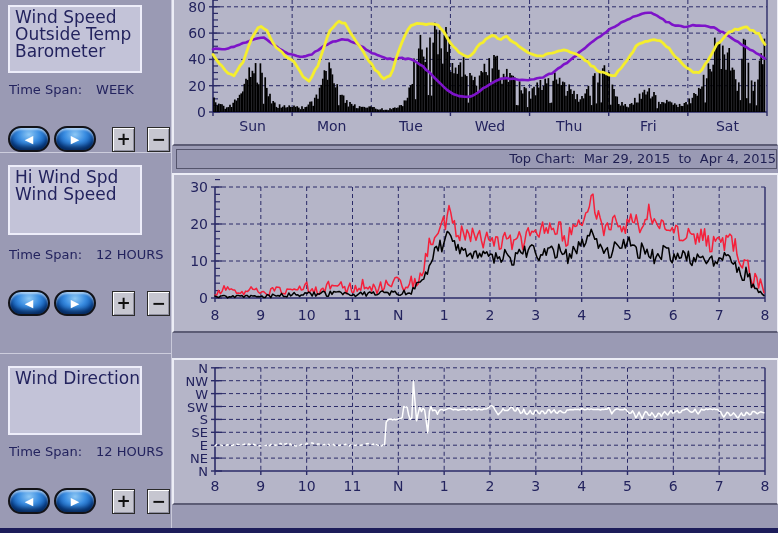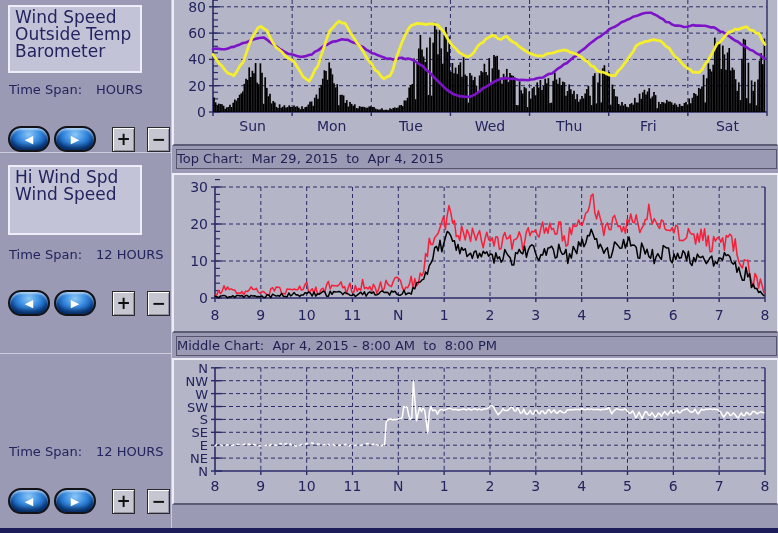--- a/index.html
+++ b/index.html
@@ -26,37 +26,37 @@
     color:#fff;font-size:11px;display:flex;align-items:center;justify-content:center;cursor:pointer;line-height:1}
   .btn-sq{width:23px;height:25px;margin-left:12px;background:#c6c6d0;border:1px solid #2a2a2a;
     box-shadow:inset 1px 1px 0 #ffffff,inset -1px -1px 0 #8f8f9f;
     font-size:17px;font-weight:bold;color:#101010;display:flex;align-items:center;justify-content:center;cursor:pointer;line-height:1}
   .charts{position:absolute;left:172px;top:0;width:606px;height:528px}
   .panel{position:absolute;left:0;width:606px;background:#b5b5c8;border-left:2px solid #ecedf6;border-right:1px solid #ecedf6;border-bottom:2px solid #5c5c75;overflow:hidden}
   #panel-top{top:0;height:146px}
   #panel-mid{top:173px;height:160px;border-top:2px solid #ecedf6}
   #panel-bot{top:358px;height:147px;border-top:2px solid #ecedf6}
   .caption{position:absolute;left:4px;width:601px;height:20px;background:#9a9ab4;border:1px solid #54546c;
-    font-size:13px;text-align:left;line-height:18px;white-space:pre;color:#1f1f52}
+    font-size:13px;text-align:right;line-height:18px;white-space:pre;color:#1f1f52}
   #cap-top{top:149px}#cap-mid{top:336px}#cap-bot{top:508px}
   .strip{position:absolute;left:0;top:528px;width:778px;height:5px;background:#1c1c5a}
   svg text{fill:#23235e;font-family:"DejaVu Sans","Liberation Sans",sans-serif}
 </style>
 </head>
 <body>
 
 <div class="sidebar">
 
   <div class="section" id="sec1">
     <div class="listbox" id="lb1">
         <div class="lb-item">Wind Speed</div>
         <div class="lb-item">Outside Temp</div>
         <div class="lb-item">Barometer</div>
       </div>
-    <div class="timespan" id="ts1"><span>Time Span:</span><span class="val">HOURS</span></div>
+    <div class="timespan" id="ts1"><span>Time Span:</span><span class="val">WEEK</span></div>
     <div class="btnrow" id="br1">
       <div class="btn-oval">
           <span>◀</span>
         </div>
       <div class="btn-oval">
           <span>▶</span>
         </div>
       <div class="btn-sq">
           <span>+</span>
         </div>
@@ -82,20 +82,23 @@
       <div class="btn-sq">
           <span>+</span>
         </div>
       <div class="btn-sq">
           <span>−</span>
         </div>
     </div>
   </div>
 
   <div class="section" id="sec3">
+    <div class="listbox" id="lb3">
+        <div class="lb-item">Wind Direction</div>
+      </div>
     <div class="timespan" id="ts3"><span>Time Span:</span><span class="val">12 HOURS</span></div>
     <div class="btnrow" id="br3">
       <div class="btn-oval">
           <span>◀</span>
         </div>
       <div class="btn-oval">
           <span>▶</span>
         </div>
       <div class="btn-sq">
           <span>+</span>
@@ -571,21 +574,20 @@
         <text x="316" y="145" text-anchor="middle" font-size="14">2</text>
         <text x="361.83333333333337" y="145" text-anchor="middle" font-size="14">3</text>
         <text x="407.6666666666667" y="145" text-anchor="middle" font-size="14">4</text>
         <text x="453.5" y="145" text-anchor="middle" font-size="14">5</text>
         <text x="499.33333333333337" y="145" text-anchor="middle" font-size="14">6</text>
         <text x="545.1666666666667" y="145" text-anchor="middle" font-size="14">7</text>
         <text x="591" y="145" text-anchor="middle" font-size="14">8</text>
         <path d="M41.0 119.9 L42.8 119.9 L44.6 115.4 L46.4 118.7 L48.2 116.1 L50.0 110.7 L51.8 115.1 L53.6 111.9 L55.4 114.7 L57.2 113.8 L59.0 114.9 L60.8 115.0 L62.6 118.3 L64.4 118.0 L66.2 118.5 L68.0 116.6 L69.8 119.6 L71.6 116.1 L73.4 116.6 L75.2 114.9 L77.0 111.8 L78.8 114.3 L80.6 114.6 L82.4 113.3 L84.2 117.0 L86.0 118.3 L87.8 116.7 L89.6 116.5 L91.4 118.2 L93.2 119.9 L95.0 120.5 L96.8 113.9 L98.6 112.7 L100.4 116.0 L102.2 112.1 L104.0 112.3 L105.8 112.6 L107.6 118.4 L109.4 118.6 L111.2 118.9 L113.0 114.1 L114.8 114.2 L116.6 114.3 L118.4 114.9 L120.2 114.0 L122.0 114.7 L123.8 114.7 L125.6 111.1 L127.4 115.1 L129.2 114.5 L131.0 109.5 L132.8 107.1 L134.6 117.6 L136.4 116.0 L138.2 113.7 L140.0 118.1 L141.8 111.9 L143.6 119.6 L145.4 118.5 L147.2 114.4 L149.0 113.2 L150.8 117.0 L152.6 109.6 L154.4 106.4 L156.2 113.9 L158.0 110.2 L159.8 110.8 L161.6 110.7 L163.4 111.1 L165.2 109.7 L167.0 106.8 L168.8 112.9 L170.6 111.5 L172.4 118.8 L174.2 112.7 L176.0 108.1 L177.8 117.1 L179.6 117.6 L181.4 110.5 L183.2 116.2 L185.0 113.4 L186.8 115.2 L188.6 104.4 L190.4 113.7 L192.2 112.4 L194.0 113.9 L195.8 111.5 L197.6 116.1 L199.4 109.2 L201.2 112.5 L203.0 118.6 L204.8 113.4 L206.6 106.9 L208.4 115.9 L210.2 113.5 L212.0 105.3 L213.8 109.1 L215.6 110.6 L217.4 111.7 L219.2 106.6 L221.0 102.7 L222.8 102.2 L224.6 103.3 L226.4 105.5 L228.2 111.9 L230.0 116.1 L231.8 112.2 L233.6 112.8 L235.4 109.2 L237.2 101.2 L239.0 113.2 L240.8 103.6 L242.6 110.8 L244.4 108.6 L246.2 98.1 L248.0 100.7 L249.8 96.3 L251.6 78.5 L253.4 81.5 L255.2 63.3 L257.0 69.6 L258.8 69.5 L260.6 62.7 L262.4 60.5 L264.2 58.3 L266.0 52.7 L267.8 46.9 L269.6 41.6 L271.4 54.4 L273.2 40.5 L275.0 30.6 L276.8 37.6 L278.6 48.0 L280.4 45.6 L282.2 61.7 L284.0 60.5 L285.8 65.6 L287.6 50.9 L289.4 57.5 L291.2 64.9 L293.0 54.8 L294.8 58.6 L296.6 66.4 L298.4 53.3 L300.2 59.2 L302.0 65.4 L303.8 59.3 L305.6 55.6 L307.4 65.5 L309.2 72.8 L311.0 63.7 L312.8 57.3 L314.6 64.4 L316.4 66.1 L318.2 62.7 L320.0 71.0 L321.8 61.8 L323.6 61.9 L325.4 74.3 L327.2 73.5 L329.0 61.9 L330.8 57.5 L332.6 63.9 L334.4 63.2 L336.2 60.1 L338.0 74.4 L339.8 65.0 L341.6 64.4 L343.4 62.7 L345.2 56.7 L347.0 62.1 L348.8 74.6 L350.6 67.4 L352.4 56.7 L354.2 52.8 L356.0 60.7 L357.8 56.2 L359.6 57.0 L361.4 55.1 L363.2 59.8 L365.0 62.1 L366.8 53.6 L368.6 46.9 L370.4 58.2 L372.2 52.8 L374.0 58.2 L375.8 48.1 L377.6 54.6 L379.4 53.4 L381.2 59.4 L383.0 58.9 L384.8 47.1 L386.6 47.0 L388.4 65.9 L390.2 60.7 L392.0 71.2 L393.8 69.9 L395.6 52.5 L397.4 59.6 L399.2 49.6 L401.0 51.5 L402.8 50.7 L404.6 44.9 L406.4 49.2 L408.2 50.4 L410.0 44.5 L411.8 37.9 L413.6 36.9 L415.4 31.5 L417.2 20.5 L419.0 19.1 L420.8 37.8 L422.6 44.0 L424.4 35.8 L426.2 43.0 L428.0 49.1 L429.8 60.5 L431.6 50.5 L433.4 47.9 L435.2 54.6 L437.0 54.7 L438.8 42.4 L440.6 40.4 L442.4 46.4 L444.2 51.8 L446.0 50.7 L447.8 56.7 L449.6 51.4 L451.4 58.3 L453.2 44.2 L455.0 47.3 L456.8 39.0 L458.6 47.1 L460.4 47.7 L462.2 39.8 L464.0 48.8 L465.8 57.6 L467.6 53.5 L469.4 50.7 L471.2 44.5 L473.0 44.4 L474.8 29.3 L476.6 41.6 L478.4 48.7 L480.2 43.7 L482.0 47.0 L483.8 50.8 L485.6 53.5 L487.4 44.9 L489.2 46.2 L491.0 53.8 L492.8 55.3 L494.6 55.2 L496.4 55.8 L498.2 52.5 L500.0 57.9 L501.8 50.3 L503.6 51.4 L505.4 65.5 L507.2 65.2 L509.0 65.7 L510.8 64.4 L512.6 62.7 L514.4 53.5 L516.2 58.0 L518.0 59.3 L519.8 58.9 L521.6 69.1 L523.4 58.5 L525.2 67.1 L527.0 54.2 L528.8 65.3 L530.6 53.8 L532.4 70.9 L534.2 60.7 L536.0 76.8 L537.8 76.6 L539.6 61.6 L541.4 66.2 L543.2 63.0 L545.0 62.2 L546.8 67.2 L548.6 62.7 L550.4 75.3 L552.2 60.4 L554.0 62.1 L555.8 59.1 L557.6 61.0 L559.4 76.1 L561.2 63.8 L563.0 79.8 L564.8 86.6 L566.6 90.5 L568.4 93.0 L570.2 84.8 L572.0 85.6 L573.8 85.1 L575.6 98.8 L577.4 106.1 L579.2 111.9 L581.0 98.4 L582.8 102.4 L584.6 113.1 L586.4 103.9 L588.2 110.7 L590.0 117.7 " fill="none" stroke="#f5203a" stroke-width="1.5" stroke-linejoin="round" stroke-linecap="round"></path>
         <path d="M41.0 121.1 L42.8 121.8 L44.6 122.6 L46.4 121.1 L48.2 120.8 L50.0 120.4 L51.8 121.1 L53.6 122.9 L55.4 121.7 L57.2 121.9 L59.0 120.7 L60.8 122.5 L62.6 120.5 L64.4 120.6 L66.2 120.9 L68.0 120.6 L69.8 122.3 L71.6 120.4 L73.4 120.6 L75.2 122.2 L77.0 120.4 L78.8 121.1 L80.6 120.7 L82.4 121.7 L84.2 121.5 L86.0 121.8 L87.8 120.9 L89.6 122.5 L91.4 122.4 L93.2 119.6 L95.0 120.2 L96.8 122.6 L98.6 119.2 L100.4 120.2 L102.2 121.1 L104.0 120.5 L105.8 121.2 L107.6 118.4 L109.4 121.4 L111.2 121.4 L113.0 122.0 L114.8 118.0 L116.6 120.9 L118.4 119.6 L120.2 117.6 L122.0 119.9 L123.8 119.8 L125.6 121.4 L127.4 119.9 L129.2 120.1 L131.0 117.7 L132.8 118.7 L134.6 117.0 L136.4 118.2 L138.2 121.0 L140.0 117.0 L141.8 121.1 L143.6 118.7 L145.4 119.2 L147.2 117.9 L149.0 116.2 L150.8 116.9 L152.6 121.3 L154.4 121.2 L156.2 116.2 L158.0 119.4 L159.8 116.5 L161.6 117.0 L163.4 116.8 L165.2 116.4 L167.0 117.4 L168.8 119.6 L170.6 117.5 L172.4 118.1 L174.2 119.0 L176.0 120.2 L177.8 120.6 L179.6 119.3 L181.4 121.5 L183.2 120.1 L185.0 118.7 L186.8 117.2 L188.6 119.6 L190.4 116.9 L192.2 121.1 L194.0 118.2 L195.8 116.9 L197.6 118.3 L199.4 116.9 L201.2 120.1 L203.0 119.7 L204.8 118.9 L206.6 116.6 L208.4 115.9 L210.2 117.5 L212.0 117.3 L213.8 117.5 L215.6 120.1 L217.4 116.0 L219.2 117.0 L221.0 116.2 L222.8 119.0 L224.6 119.9 L226.4 120.2 L228.2 119.0 L230.0 115.2 L231.8 119.7 L233.6 118.3 L235.4 118.0 L237.2 119.2 L239.0 112.6 L240.8 113.8 L242.6 107.9 L244.4 107.2 L246.2 106.9 L248.0 104.9 L249.8 104.1 L251.6 97.0 L253.4 99.2 L255.2 90.8 L257.0 87.8 L258.8 84.1 L260.6 72.9 L262.4 71.4 L264.2 75.9 L266.0 65.3 L267.8 76.7 L269.6 69.3 L271.4 62.5 L273.2 56.4 L275.0 57.9 L276.8 60.8 L278.6 66.3 L280.4 65.7 L282.2 75.2 L284.0 69.4 L285.8 78.7 L287.6 72.5 L289.4 75.3 L291.2 73.7 L293.0 81.6 L294.8 79.7 L296.6 78.2 L298.4 83.4 L300.2 76.8 L302.0 76.0 L303.8 83.0 L305.6 78.3 L307.4 81.8 L309.2 76.2 L311.0 78.5 L312.8 76.8 L314.6 81.3 L316.4 79.0 L318.2 79.5 L320.0 88.0 L321.8 77.8 L323.6 83.7 L325.4 81.8 L327.2 87.2 L329.0 84.4 L330.8 74.6 L332.6 78.1 L334.4 80.8 L336.2 82.8 L338.0 90.0 L339.8 89.9 L341.6 77.7 L343.4 78.7 L345.2 74.4 L347.0 77.7 L348.8 78.9 L350.6 71.3 L352.4 82.2 L354.2 75.1 L356.0 71.3 L357.8 69.8 L359.6 70.9 L361.4 77.8 L363.2 82.9 L365.0 85.5 L366.8 79.8 L368.6 80.0 L370.4 73.7 L372.2 80.3 L374.0 72.9 L375.8 72.7 L377.6 71.2 L379.4 74.6 L381.2 83.1 L383.0 82.1 L384.8 69.2 L386.6 76.0 L388.4 79.4 L390.2 78.8 L392.0 74.4 L393.8 88.4 L395.6 78.7 L397.4 83.1 L399.2 71.4 L401.0 75.0 L402.8 78.7 L404.6 66.7 L406.4 70.9 L408.2 64.2 L410.0 71.7 L411.8 68.0 L413.6 60.5 L415.4 60.7 L417.2 54.2 L419.0 58.9 L420.8 64.3 L422.6 63.8 L424.4 73.3 L426.2 69.2 L428.0 72.8 L429.8 78.3 L431.6 74.8 L433.4 72.6 L435.2 83.0 L437.0 82.4 L438.8 75.8 L440.6 66.9 L442.4 68.7 L444.2 70.9 L446.0 73.2 L447.8 73.0 L449.6 64.4 L451.4 73.0 L453.2 67.4 L455.0 61.9 L456.8 70.9 L458.6 70.0 L460.4 70.3 L462.2 72.2 L464.0 83.0 L465.8 83.2 L467.6 68.1 L469.4 72.5 L471.2 79.0 L473.0 74.2 L474.8 81.4 L476.6 83.3 L478.4 74.5 L480.2 88.6 L482.0 82.1 L483.8 78.7 L485.6 81.8 L487.4 84.5 L489.2 70.6 L491.0 71.8 L492.8 73.1 L494.6 72.9 L496.4 85.1 L498.2 87.9 L500.0 78.9 L501.8 84.6 L503.6 78.3 L505.4 83.2 L507.2 82.8 L509.0 75.8 L510.8 78.0 L512.6 85.7 L514.4 76.3 L516.2 88.1 L518.0 90.5 L519.8 82.5 L521.6 86.7 L523.4 79.1 L525.2 82.1 L527.0 82.5 L528.8 81.2 L530.6 85.3 L532.4 88.6 L534.2 86.0 L536.0 82.7 L537.8 81.1 L539.6 91.1 L541.4 86.8 L543.2 88.6 L545.0 83.1 L546.8 83.2 L548.6 85.2 L550.4 77.6 L552.2 80.6 L554.0 79.7 L555.8 81.5 L557.6 87.5 L559.4 89.1 L561.2 87.0 L563.0 97.3 L564.8 92.3 L566.6 99.9 L568.4 105.3 L570.2 105.2 L572.0 92.3 L573.8 101.8 L575.6 98.6 L577.4 112.6 L579.2 109.1 L581.0 113.6 L582.8 113.4 L584.6 117.5 L586.4 116.5 L588.2 119.1 L590.0 120.6 " fill="none" stroke="#000000" stroke-width="1.5" stroke-linejoin="round" stroke-linecap="round"></path>
       </svg></div>
-  <div class="caption" id="cap-mid">Middle Chart:  Apr 4, 2015 - 8:00 AM  to  8:00 PM</div>
   <div class="panel" id="panel-bot"><svg width="603" height="143" viewBox="0 0 603 143">
         <line x1="41" y1="98.1" x2="591" y2="98.1" stroke="#2b2b68" stroke-width="1" stroke-dasharray="4 3"></line>
         <line x1="41" y1="85.2" x2="591" y2="85.2" stroke="#2b2b68" stroke-width="1" stroke-dasharray="4 3"></line>
         <line x1="41" y1="72.3" x2="591" y2="72.3" stroke="#2b2b68" stroke-width="1" stroke-dasharray="4 3"></line>
         <line x1="41" y1="59.4" x2="591" y2="59.4" stroke="#2b2b68" stroke-width="1" stroke-dasharray="4 3"></line>
         <line x1="41" y1="46.5" x2="591" y2="46.5" stroke="#2b2b68" stroke-width="1" stroke-dasharray="4 3"></line>
         <line x1="41" y1="33.599999999999994" x2="591" y2="33.599999999999994" stroke="#2b2b68" stroke-width="1" stroke-dasharray="4 3"></line>
         <line x1="41" y1="20.700000000000003" x2="591" y2="20.700000000000003" stroke="#2b2b68" stroke-width="1" stroke-dasharray="4 3"></line>
         <line x1="41" y1="7.799999999999997" x2="591" y2="7.799999999999997" stroke="#2b2b68" stroke-width="1" stroke-dasharray="4 3"></line>
         <line x1="86.83333333333334" y1="7.8" x2="86.83333333333334" y2="111" stroke="#2b2b68" stroke-width="1" stroke-dasharray="4 3"></line>

